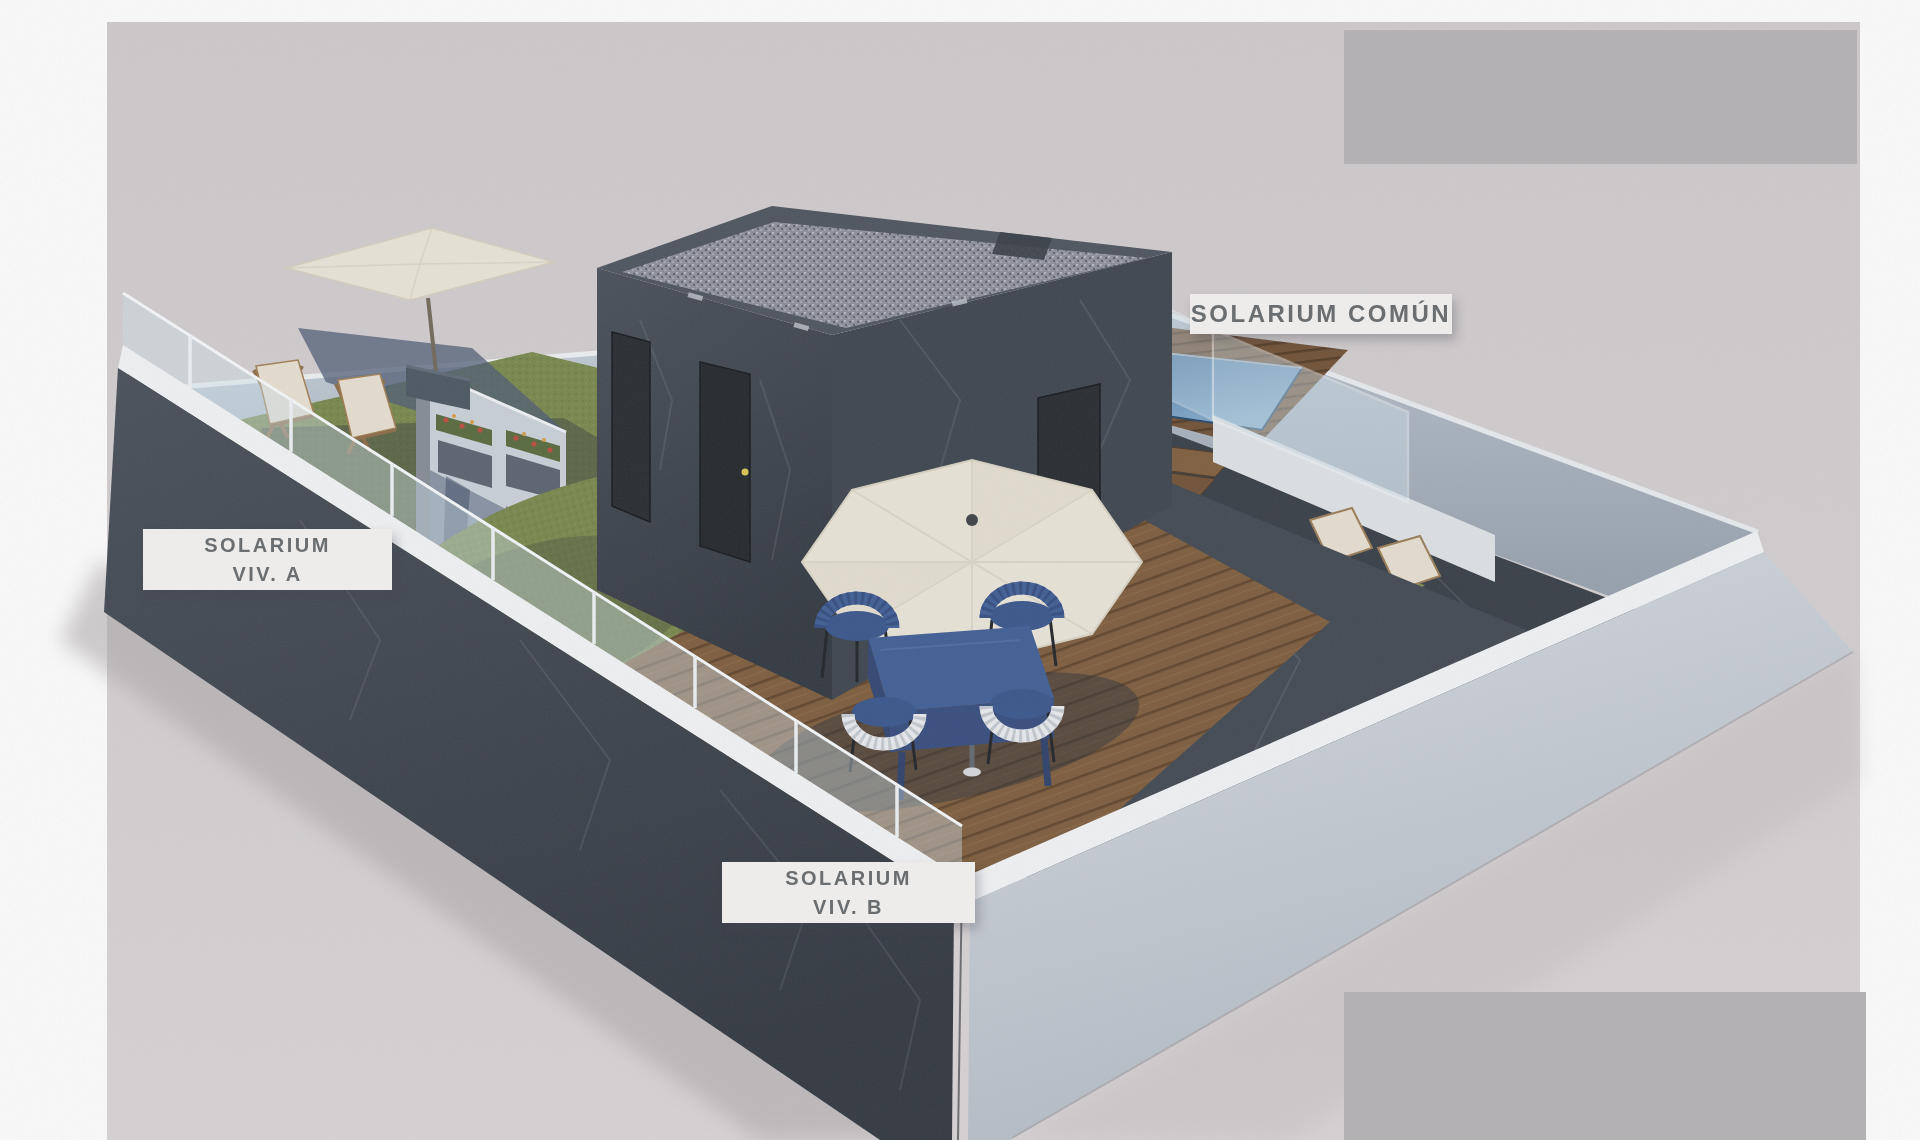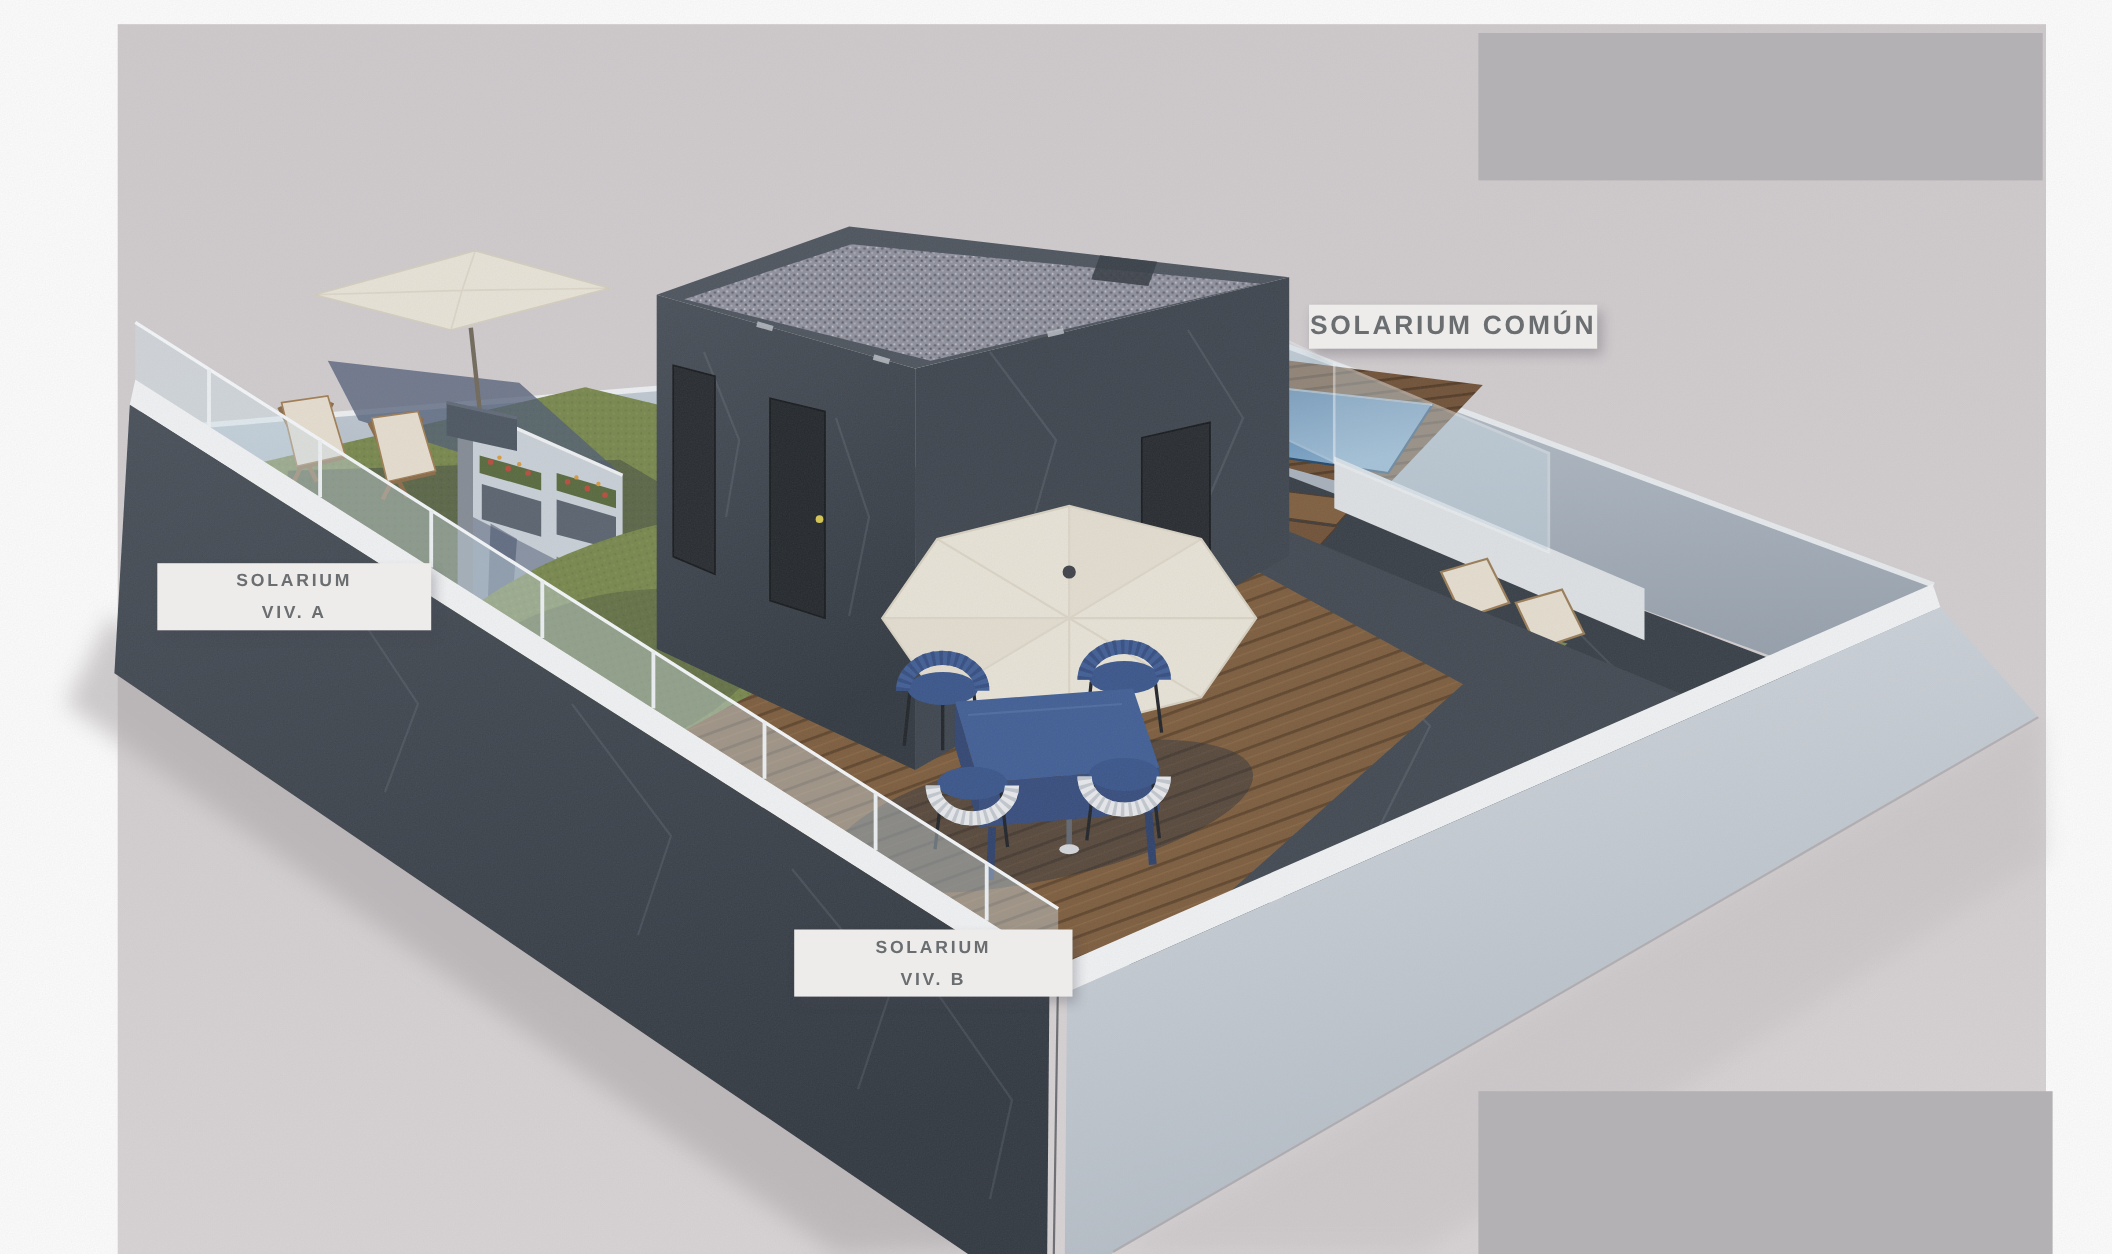--- a/index.html
+++ b/index.html
@@ -14,22 +14,23 @@
   .zone-label{
     position:absolute;
     background:var(--label-bg,#edecea);
     color:var(--label-text,#6a6e71);
     font-weight:bold;
     display:flex;flex-direction:column;align-items:center;justify-content:center;
     text-align:center;
     letter-spacing:2.5px;
     box-shadow:4px 6px 10px rgba(70,70,82,.30);
     white-space:nowrap;
+    margin-top:17px;
   }
-  .zone-label .ln{line-height:29px;font-size:16px;}
+  .zone-label .ln{line-height:29px;font-size:20px;}
   #label-comun{left:1190px;top:277px;width:262px;height:40px;font-size:24px;}
   #label-viva{left:143px;top:512px;width:249px;height:61px;}
   #label-vivb{left:722px;top:845px;width:253px;height:61px;}
 
   .logo-placeholder{
     position:absolute;
     background:var(--placeholder-gray,#b4b1b4);
   }
   #placeholder-top{left:1344px;top:30px;width:513px;height:134px;}
   #placeholder-bottom{left:1344px;top:992px;width:522px;height:148px;}

